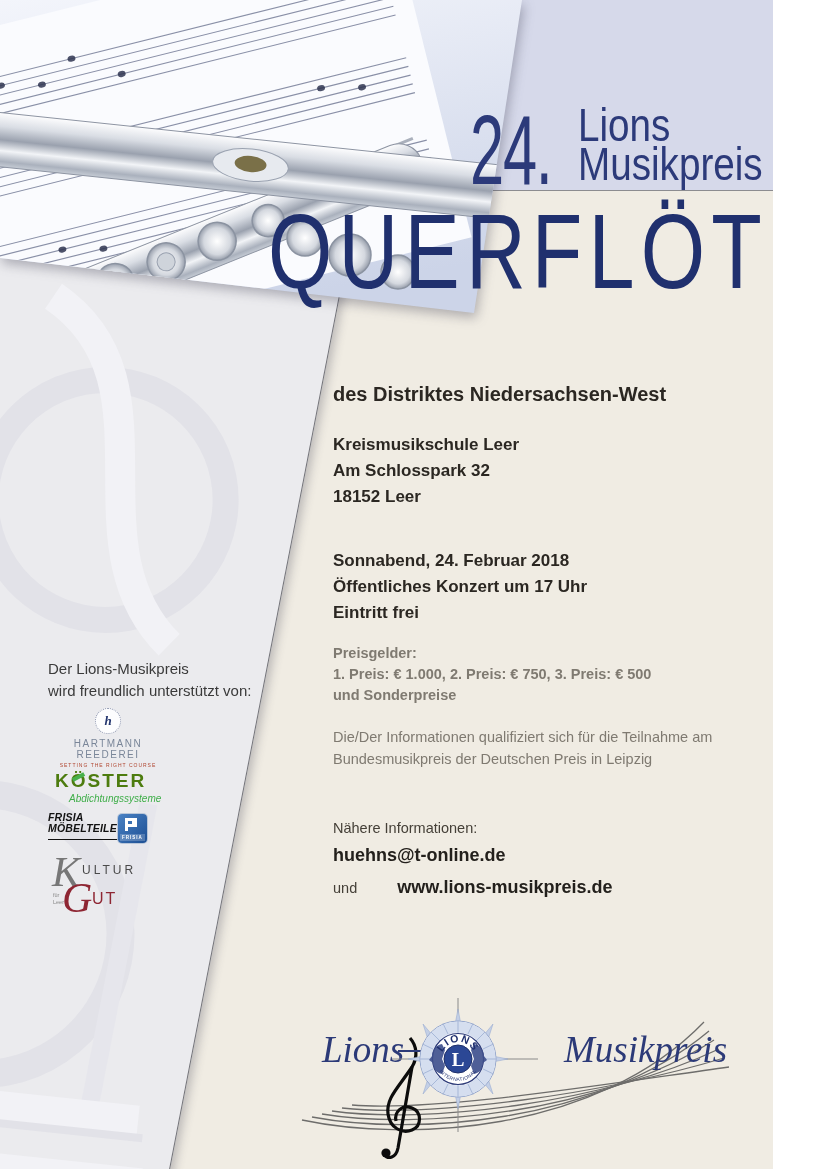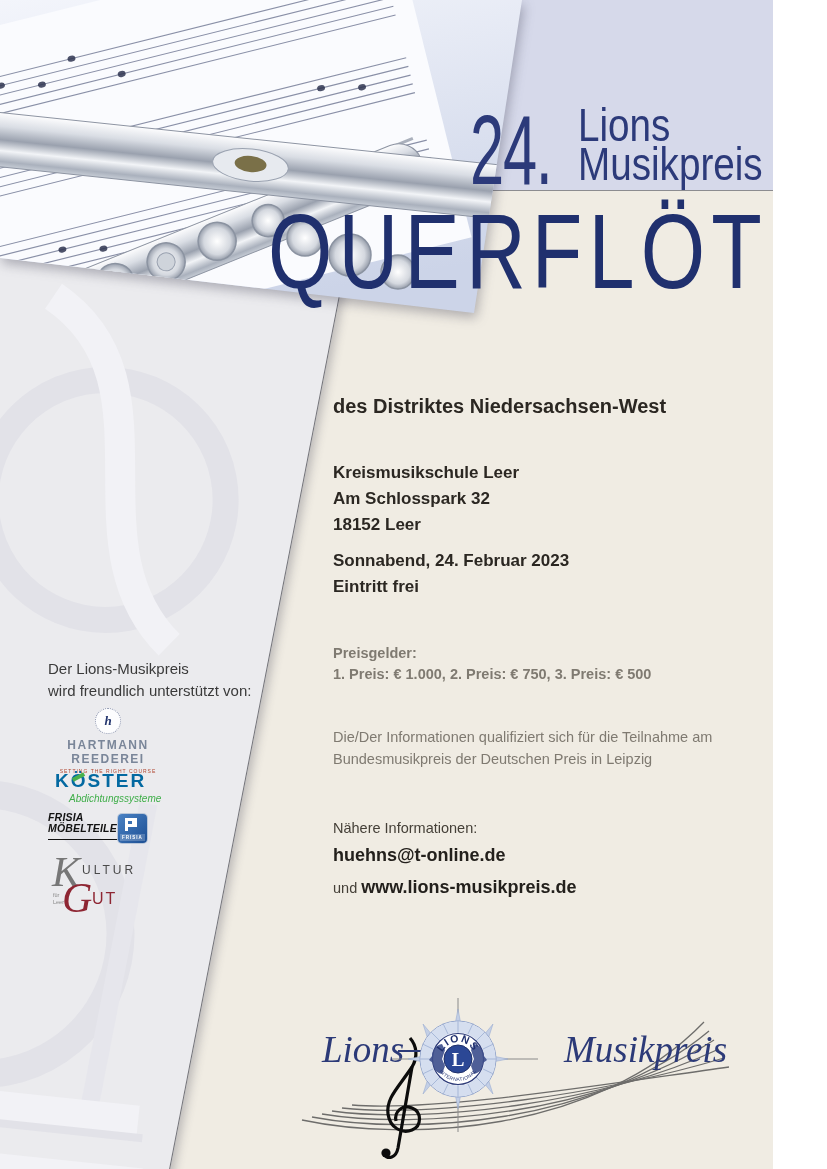--- a/index.html
+++ b/index.html
@@ -25,42 +25,42 @@
 
   
   .edition{left:470px;top:104px;font-size:99px;line-height:.92;font-weight:400;
     color:#2c3a7a;transform:scaleX(.62);transform-origin:left top;z-index:4;letter-spacing:-2px;}
   .brand{left:578px;top:106px;font-size:46px;line-height:39px;color:#2c3a7a;
     transform:scaleX(.84);transform-origin:left top;z-index:4;}
   .title{left:268px;top:198px;font-size:106px;line-height:1;letter-spacing:8px;
     color:#20306e;transform:scaleX(.78);transform-origin:left top;z-index:4;white-space:nowrap;}
 
   
-  .subtitle{left:333px;top:383px;font-size:20px;font-weight:bold;color:#2b2722;z-index:3;margin-top:12px;}
-  .venue{left:333px;top:460px;font-size:17px;font-weight:bold;line-height:26px;color:#2b2722;z-index:3;}
+  .subtitle{left:333px;top:383px;font-size:20px;font-weight:bold;color:#2b2722;z-index:3;}
+  .venue{left:333px;top:432px;font-size:17px;font-weight:bold;line-height:26px;color:#2b2722;z-index:3;}
   .event{left:333px;top:548px;font-size:17px;font-weight:bold;line-height:26px;color:#2b2722;z-index:3;}
   .prizes{left:333px;top:643px;font-size:14.5px;line-height:21px;color:#7f7a71;z-index:3;font-weight:bold;}
   .qual{left:333px;top:726px;font-size:14.5px;line-height:22px;color:#7f7a71;z-index:3;}
   .info-h{left:333px;top:820px;font-size:14.5px;color:#454038;z-index:3;}
   .info-mail{left:333px;top:845px;font-size:18px;font-weight:bold;color:#23201c;z-index:3;}
   .info-url{left:333px;top:877px;font-size:14.5px;color:#454038;z-index:3;}
-  .info-url b{font-size:18px;color:#23201c;}
+  .info-url b{font-size:18px;color:#23201c;margin-left:36px;}
 
   
   .sp-head{left:48px;top:658px;font-size:15px;line-height:22px;color:#3a3a3a;z-index:3;}
   .sp{z-index:3;}
   .hart{left:48px;top:708px;width:120px;text-align:center;}
   .hart-circ{width:24px;height:24px;margin:0 auto 4px auto;border:1px dotted #8a93ad;
     border-radius:50%;display:flex;align-items:center;justify-content:center;background:#fdfdfe;}
   .hart-circ span{font-family:"Liberation Serif",serif;font-style:italic;font-weight:bold;
     font-size:13px;color:#23356e;}
-  .hart-name{font-size:12px;letter-spacing:1.5px;color:#7a8699;font-weight:bold;}
+  .hart-name{font-size:10px;letter-spacing:1.5px;color:#7a8699;}
   .hart-tag{font-size:5px;letter-spacing:1px;color:#b0452f;margin-top:2px;}
   .koe{left:55px;top:770px;}
-  .koe-word{font-size:19px;font-weight:bold;letter-spacing:2px;color:#0369a1;position:relative;}
+  .koe-word{font-size:19px;font-weight:bold;letter-spacing:2px;color:#4d7c0f;position:relative;}
   .koe-wedge{position:absolute;left:17px;top:5px;width:13px;height:4px;background:#48b14c;
     transform:rotate(-28deg);}
   .koe-tag{font-size:10px;font-style:italic;color:#3fae49;margin:1px 0 0 14px;}
   .fri{left:48px;top:812px;width:105px;}
   .fri-txt{font-size:10.5px;font-weight:bold;color:#111;line-height:11px;font-style:italic;
     letter-spacing:.2px;}
   .fri-txt .sfx{font-size:5.5px;font-style:normal;}
   .fri-rule{width:72px;height:1px;background:#111;margin-top:3px;}
   .fri-icon{position:absolute;left:70px;top:2px;width:29px;height:29px;border-radius:4px;
     background:linear-gradient(135deg,#4a82c4,#1d4f94);box-shadow:0 0 0 1px #b9c6d8;}
@@ -191,27 +191,29 @@
 
   <div class="abs subtitle">des Distriktes Niedersachsen-West</div>
 
   <div class="abs venue">
     <div>Kreismusikschule Leer</div>
     <div>Am Schlosspark 32</div>
     <div>18152 Leer</div>
   </div>
 
   <div class="abs event">
-    <div>Sonnabend, 24. Februar 2023</div>
+    <div>Sonnabend, 24. Februar 2018</div>
+    <div>Öffentliches Konzert um 17 Uhr</div>
     <div>Eintritt frei</div>
   </div>
 
   <div class="abs prizes">
     <div>Preisgelder:</div>
     <div>1. Preis: € 1.000, 2. Preis: € 750, 3. Preis: € 500</div>
+    <div>und Sonderpreise</div>
   </div>
 
   <div class="abs qual">
     <div>Die/Der Informationen qualifiziert sich für die Teilnahme am</div>
     <div>Bundesmusikpreis der Deutschen Preis in Leipzig</div>
   </div>
 
   <div class="abs info-h">Nähere Informationen:</div>
   <div class="abs info-mail">huehns@t-online.de</div>
   <div class="abs info-url">

